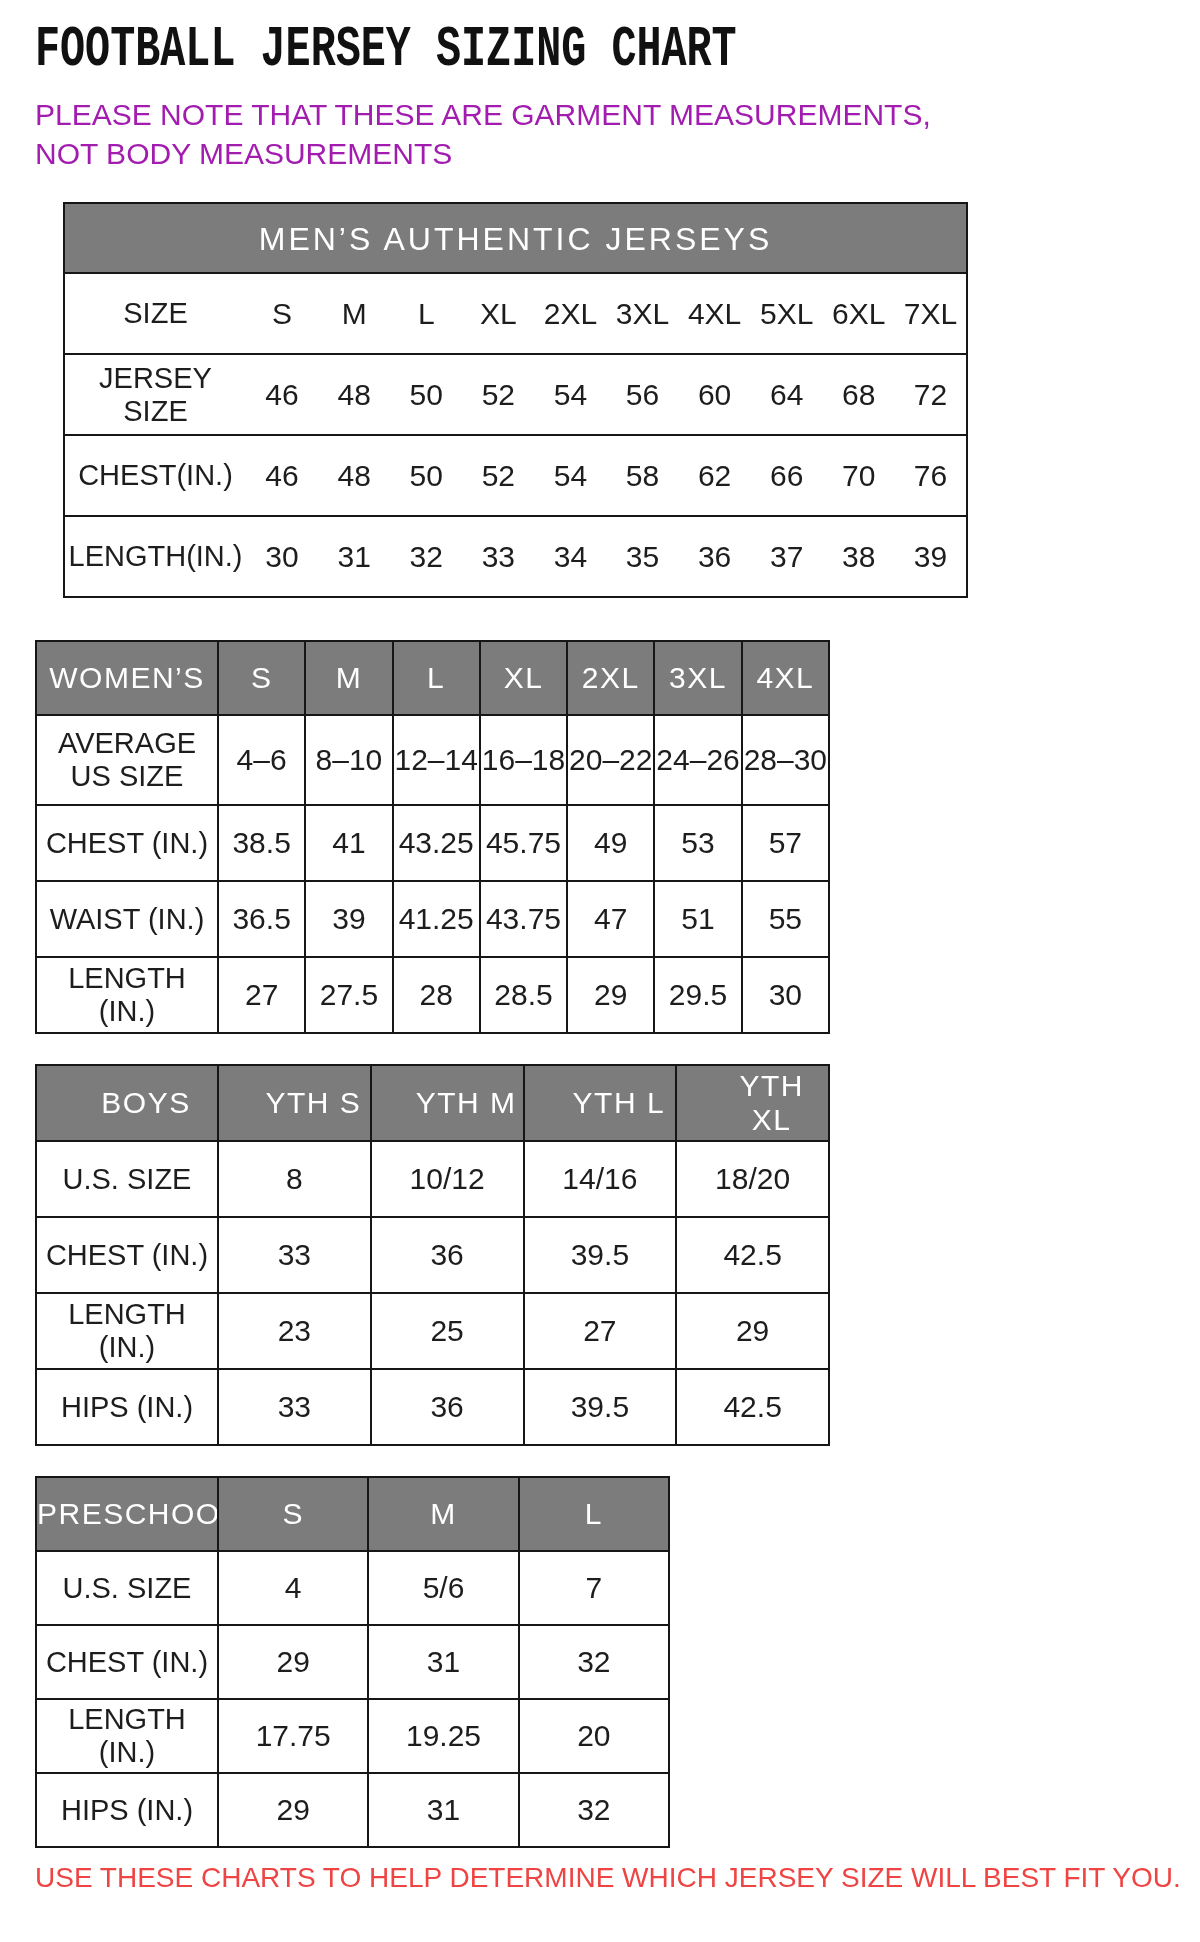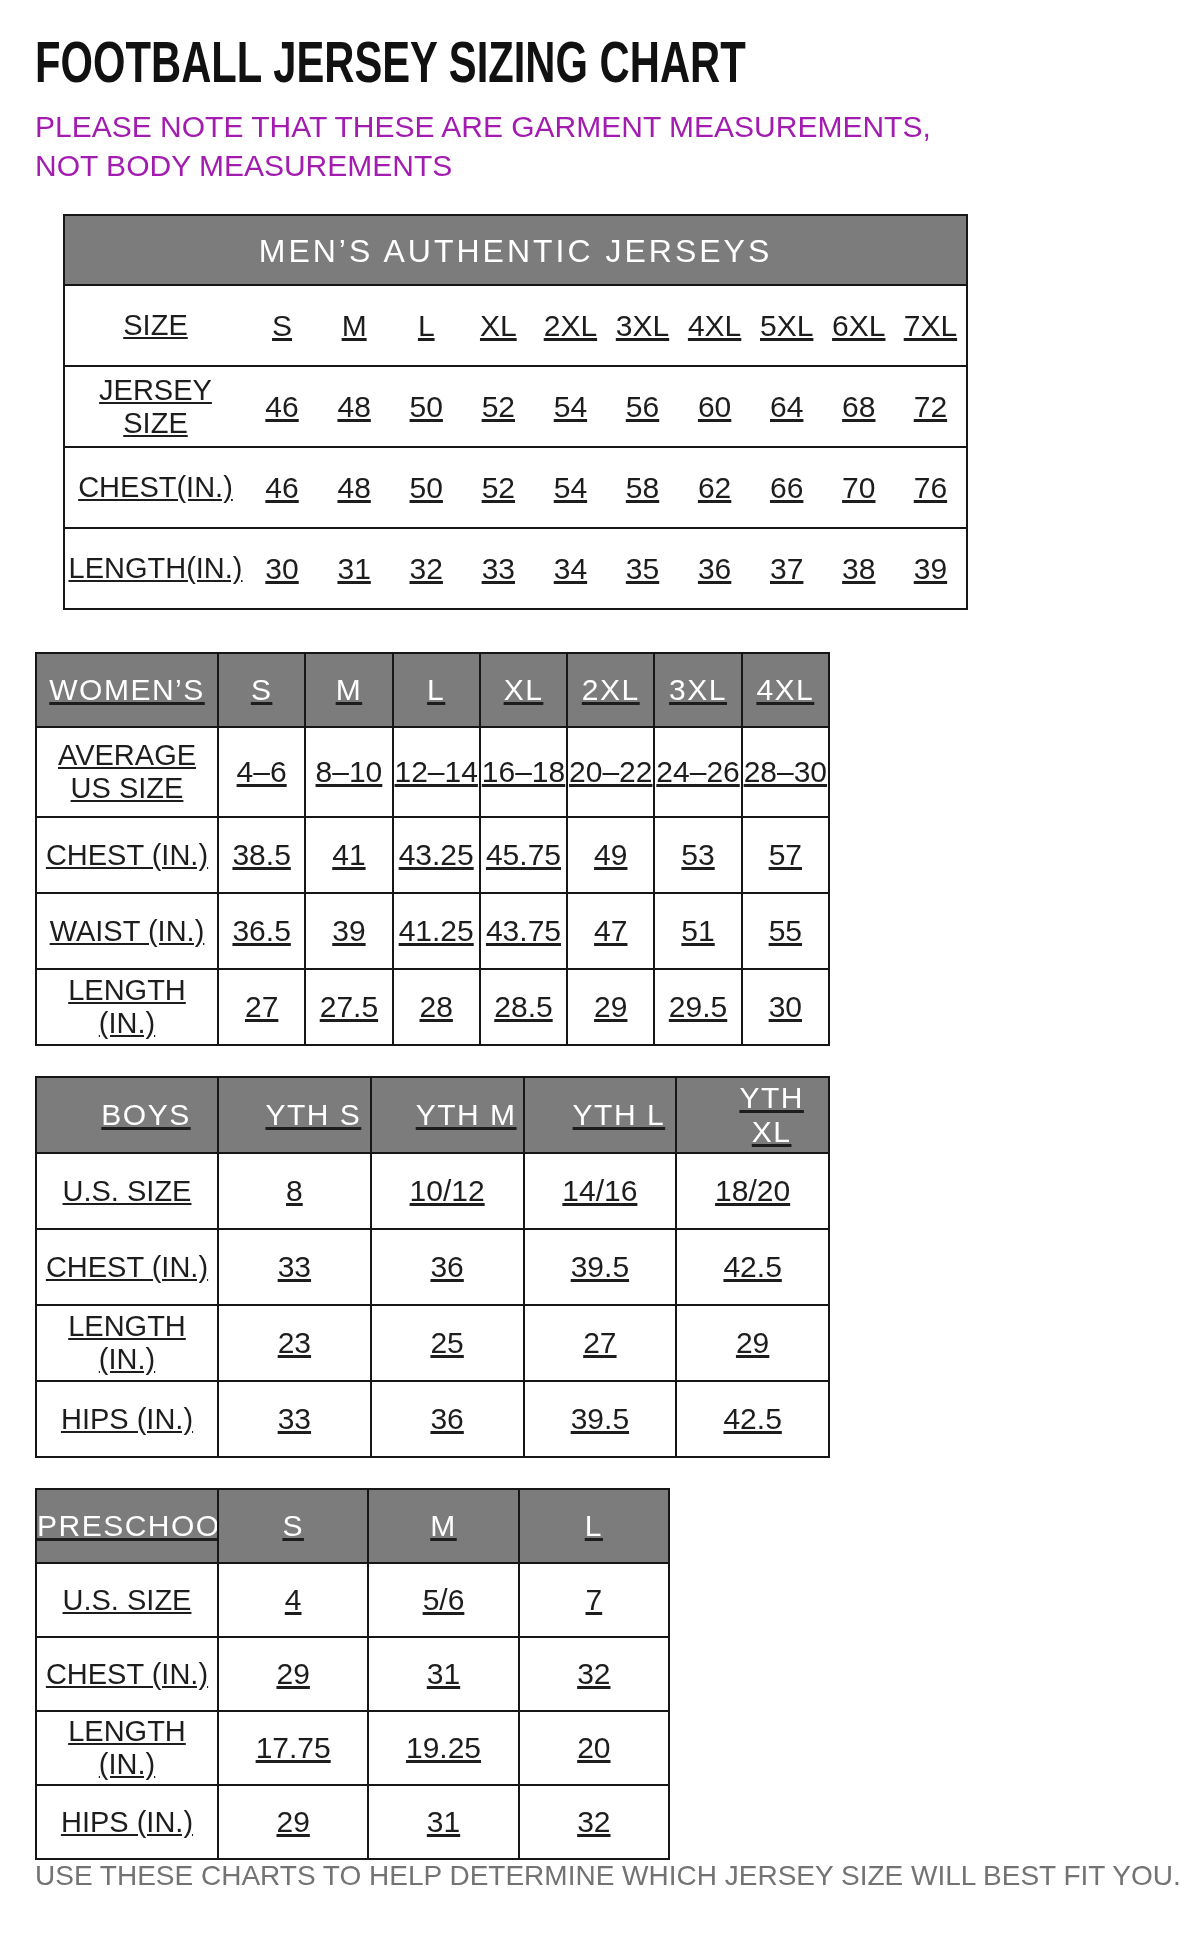--- a/index.html
+++ b/index.html
@@ -7,41 +7,41 @@
   body {
     width: 1200px;
     height: 1942px;
     overflow: hidden;
     font-family: "Liberation Sans", sans-serif;
     color: #1d1d1d;
   }
   .page { padding: 16px 35px 0 35px; }
 
   
-  h1.title { margin: 16px 0 14px 0; line-height: 1.05; }
+  h1.title { margin: 4px 0 14px 0; line-height: 1.05; font-family: Liberation Mono, monospace; }
   h1.title .squish {
     display: inline-block;
     font-size: 58px;
     font-weight: 900;
     white-space: nowrap;
     transform: scaleX(0.72);
     transform-origin: left center;
     letter-spacing: 0px;
     color: #111111;
   }
   .subtitle {
     color: #a21caf;
     font-size: 30px;
     line-height: 1.32;
     max-width: 955px;
     margin-bottom: 28px;
   }
 
   
-  table { border-collapse: collapse; table-layout: fixed; text-decoration: underline; }
+  table { border-collapse: collapse; table-layout: fixed; }
   td, th {
     text-align: center;
     vertical-align: middle;
     font-size: 30px;
     font-weight: 400;
     overflow: hidden;
   }
   .row-label { white-space: pre-line; font-size: 29px; }
   .label-col { width: 182px; }
 
@@ -81,22 +81,23 @@
   .boys-tbl { width: 795px; }
   .boys-tbl .head-row th { height: 76px; padding-left: 38px; }
   .boys-tbl tr td { height: 76px; }
 
   .preschool-wrap { width: 635px; margin-bottom: 0; }
   .preschool-tbl { width: 635px; }
   .preschool-tbl .head-row th { height: 74px; }
   .preschool-tbl tr td { height: 74px; }
 
   .footer-note {
-    color: #737373;
+    color: #ef4444;
     font-size: 28px;
+    margin-top: 14px;
     white-space: nowrap;
   }
 </style>
 </head>
 <body>
 
 <div class="page">
 
   <h1 class="title">
     <span class="squish">FOOTBALL JERSEY SIZING CHART</span>

